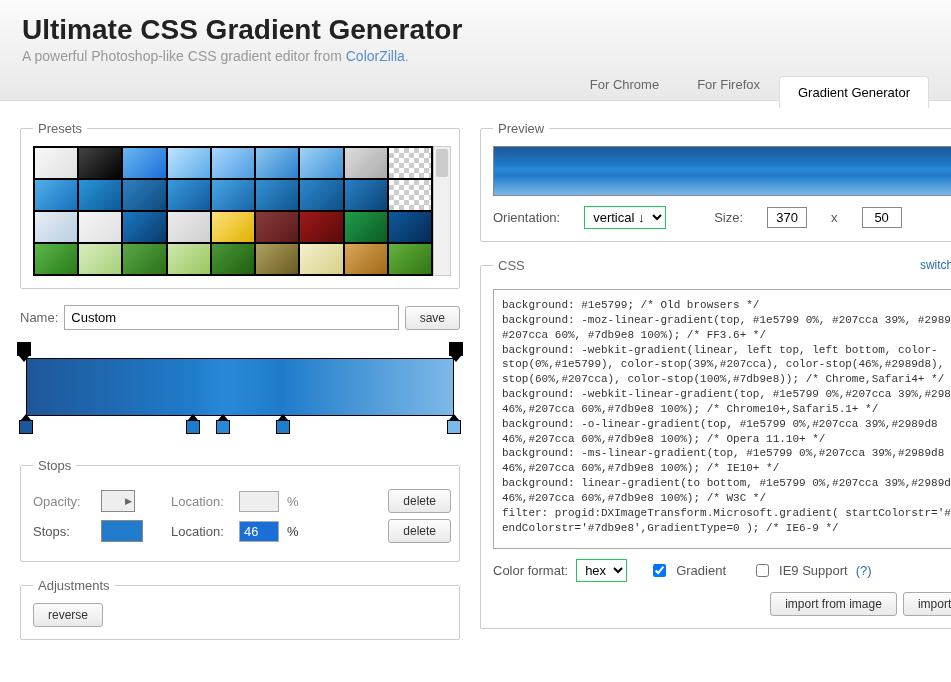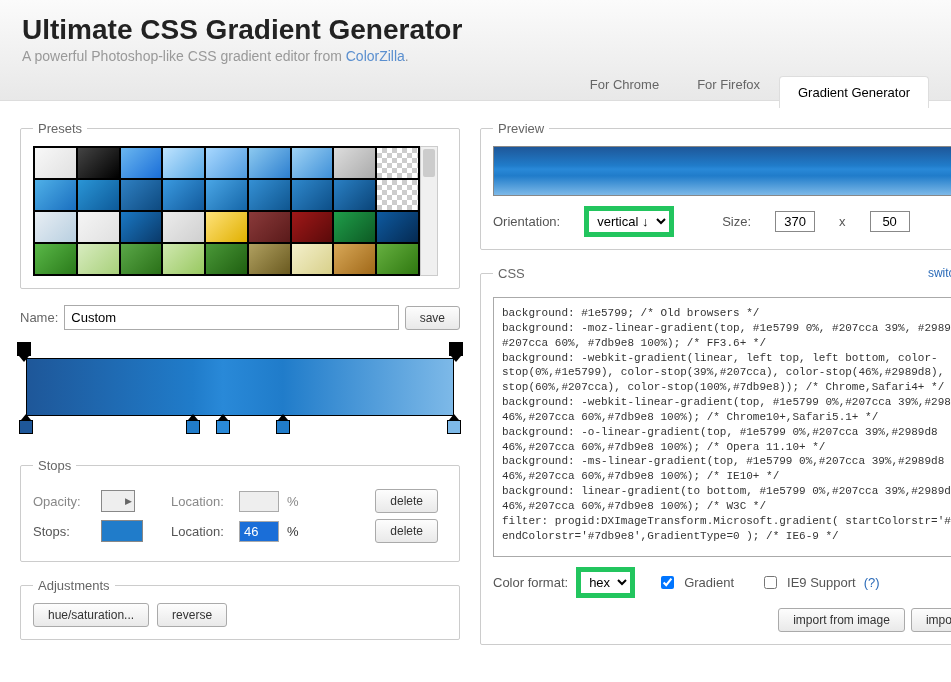--- a/index.html
+++ b/index.html
@@ -20,21 +20,21 @@
 .tab { padding: 8px 18px; font-size: 13px; color: #666; cursor: pointer; border: 1px solid transparent; border-bottom: none; border-radius: 4px 4px 0 0; }
 .tab.active { background: #fff; border-color: #ddd; color: #000; position: relative; top: 8px; }
 
 .content { display: flex; padding: 20px; gap: 20px; }
 .left-col { flex: 0 0 440px; }
 .right-col { flex: 1; }
 
 fieldset {
   border: 1px solid #ccc;
   border-radius: 2px;
-  padding: 10px 21px 12px 12px;
+  padding: 10px 8px 12px 12px;
   margin-bottom: 16px;
   position: relative;
 }
 legend { font-size: 13px; color: #666; padding: 0 5px; }
 
 
 .presets-outer { display: flex; }
 .presets-grid { flex: 1; display: grid; grid-template-columns: repeat(9, 1fr); gap: 0; border: 1px solid #000; }
 .preset-cell { height: 32px; border: 1px solid #000; }
 .scrollbar-fake { width: 18px; background: #f0f0f0; border: 1px solid #ccc; position: relative; }
@@ -68,21 +68,21 @@
 .spacer { flex: 1; }
 
 
 .adj-row { display: flex; gap: 8px; }
 
 
 .preview-box { height: 50px; border: 1px solid #888; position: relative; }
 .preview-resize { position: absolute; right: 1px; bottom: 1px; width: 10px; height: 10px;
   background: repeating-linear-gradient(135deg, #888 0, #888 1px, transparent 1px, transparent 3px); }
 .orient-row { display: flex; align-items: center; gap: 24px; margin-top: 10px; font-size: 13px; color: #555; }
-select { border: 5px solid #22c55e; padding: 2px 4px; font-size: 13px; background: #fff; }
+select { border: 1px solid #22c55e; padding: 2px 4px; font-size: 13px; background: #fff; }
 .size-input { width: 40px; border: 1px solid #888; padding: 2px 4px; font-size: 13px; text-align: center; }
 
 
 .css-legend-right { float: right; font-size: 12px; }
 .css-legend-right a { color: #2a6ab8; text-decoration: none; }
 .css-box {
   border: 1px solid #aaa; padding: 8px; font-family: "Courier New", monospace;
   font-size: 11px; line-height: 1.35; color: #333; white-space: pre-wrap;
   height: 260px; overflow: hidden; margin-top: 6px;
 }
@@ -203,21 +203,20 @@
           <input class="loc-input sel" value="46" style="">
           <span class="pct" style="color:#333">%</span>
           <span class="spacer"></span>
           <button class="std">delete</button>
         </div>
       </fieldset>
 
       <fieldset>
         <legend>Adjustments</legend>
         <div class="adj-row">
-          <button class="std">hue/saturation...</button>
           <button class="std">reverse</button>
         </div>
       </fieldset>
 
     </div>
 
     <div class="right-col">
 
       <fieldset>
         <legend>Preview</legend>

